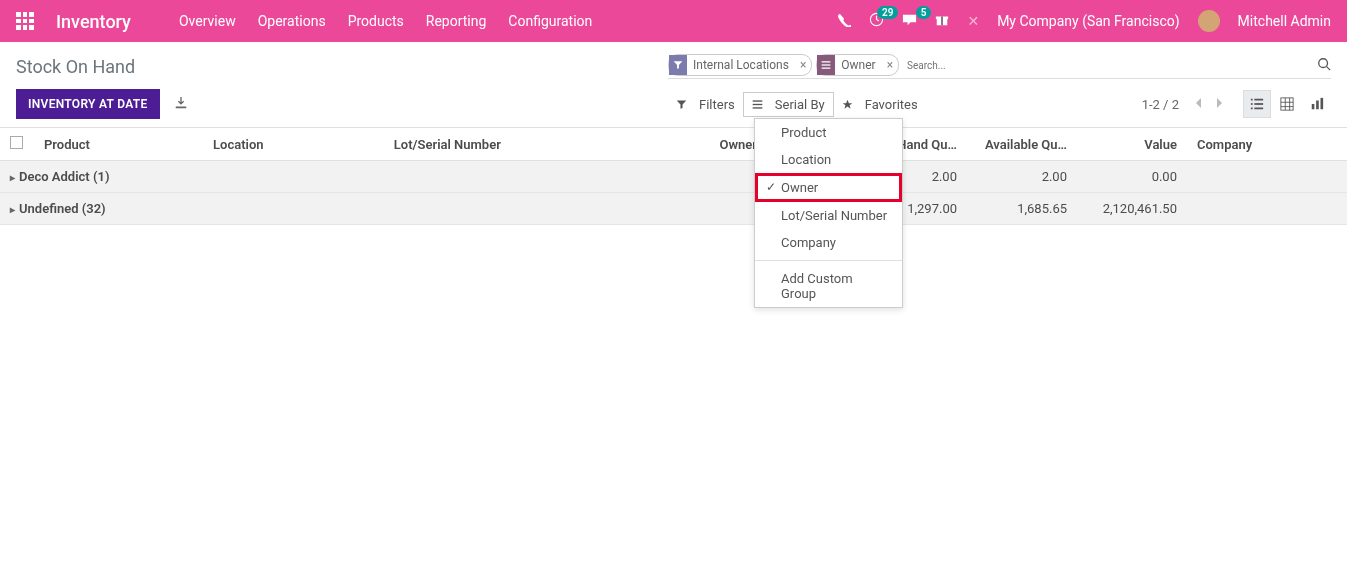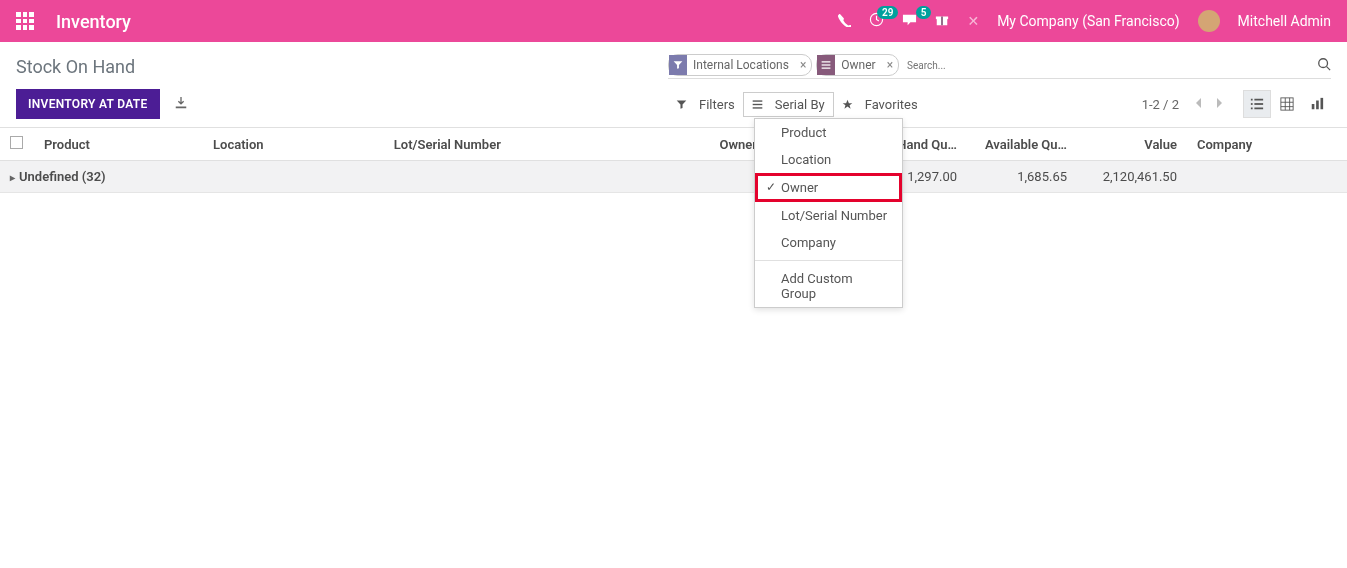--- a/index.html
+++ b/index.html
@@ -69,20 +69,27 @@
       <span></span>
       <span></span>
       <span></span>
       <span></span>
       <span></span>
       <span></span>
       <span></span>
       <span></span>
     </div>
   <div class="app-title">Inventory</div>
+  <div class="nav-links">
+    <span class="nav-link">Overview</span>
+    <span class="nav-link">Operations</span>
+    <span class="nav-link">Products</span>
+    <span class="nav-link">Reporting</span>
+    <span class="nav-link">Configuration</span>
+  </div>
   <div class="nav-right">
     <span class="icon-btn">
       <svg width="14" height="14" viewBox="0 0 16 16" fill="#fff">
           <path d="M3.654 1.328a.678.678 0 0 0-1.015-.063L1.605 2.3c-.483.484-.661 1.169-.45 1.77 1.06 3.04 2.77 5.8 5.48 8.51 2.71 2.71 5.47 4.42 8.51 5.48.6.21 1.29.03 1.77-.45l1.03-1.03a.678.678 0 0 0-.06-1.02l-2.3-1.79a.68.68 0 0 0-.58-.12l-2.18.55a11.7 11.7 0 0 1-5.52-5.52l.55-2.18a.68.68 0 0 0-.12-.58L3.65 1.33z"></path>
         </svg>
     </span>
     <span class="badge-btn">
       <svg width="15" height="15" viewBox="0 0 16 16" fill="#fff">
           <circle cx="8" cy="8" r="6.5" stroke="#fff" stroke-width="1.2" fill="none"></circle>
           <path d="M8 4v4l2.5 1.5" stroke="#fff" stroke-width="1.2" fill="none"></path>
@@ -233,20 +240,27 @@
         <th>Lot/Serial Number</th>
         <th>Owner</th>
         <th class="num" style="width:110px">On Hand Qu…</th>
         <th class="num" style="width:110px">Available Qu…</th>
         <th class="num" style="width:110px">Value</th>
         <th style="width:160px">Company</th>
       </tr>
     </thead>
     <tbody>
       <tr class="group-row">
+        <td colspan="5"><span class="caret">▸</span><span>Deco Addict (1)</span></td>
+        <td class="num">2.00</td>
+        <td class="num">2.00</td>
+        <td class="num">0.00</td>
+        <td></td>
+      </tr>
+      <tr class="group-row">
         <td colspan="5"><span class="caret">▸</span><span>Undefined (32)</span></td>
         <td class="num">1,297.00</td>
         <td class="num">1,685.65</td>
         <td class="num">2,120,461.50</td>
         <td></td>
       </tr>
     </tbody>
   </table>
 </div>
 

